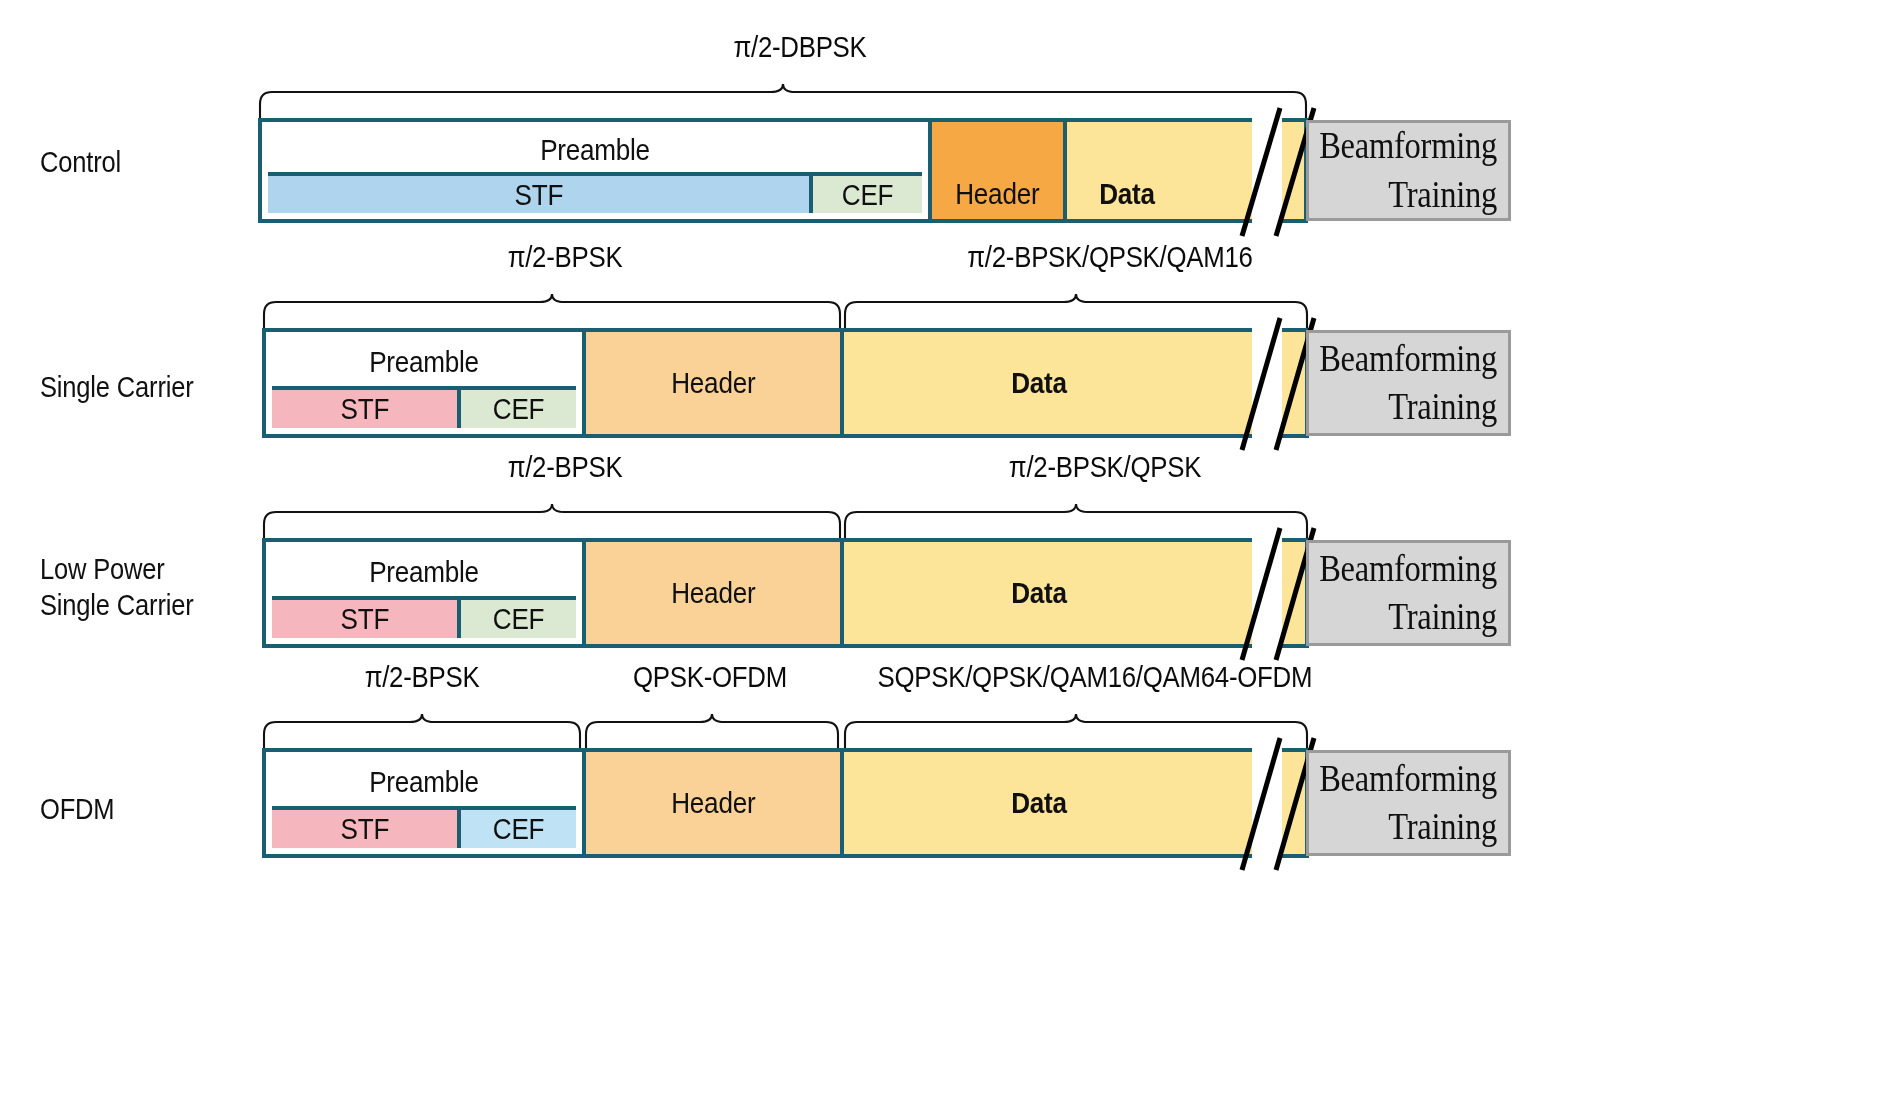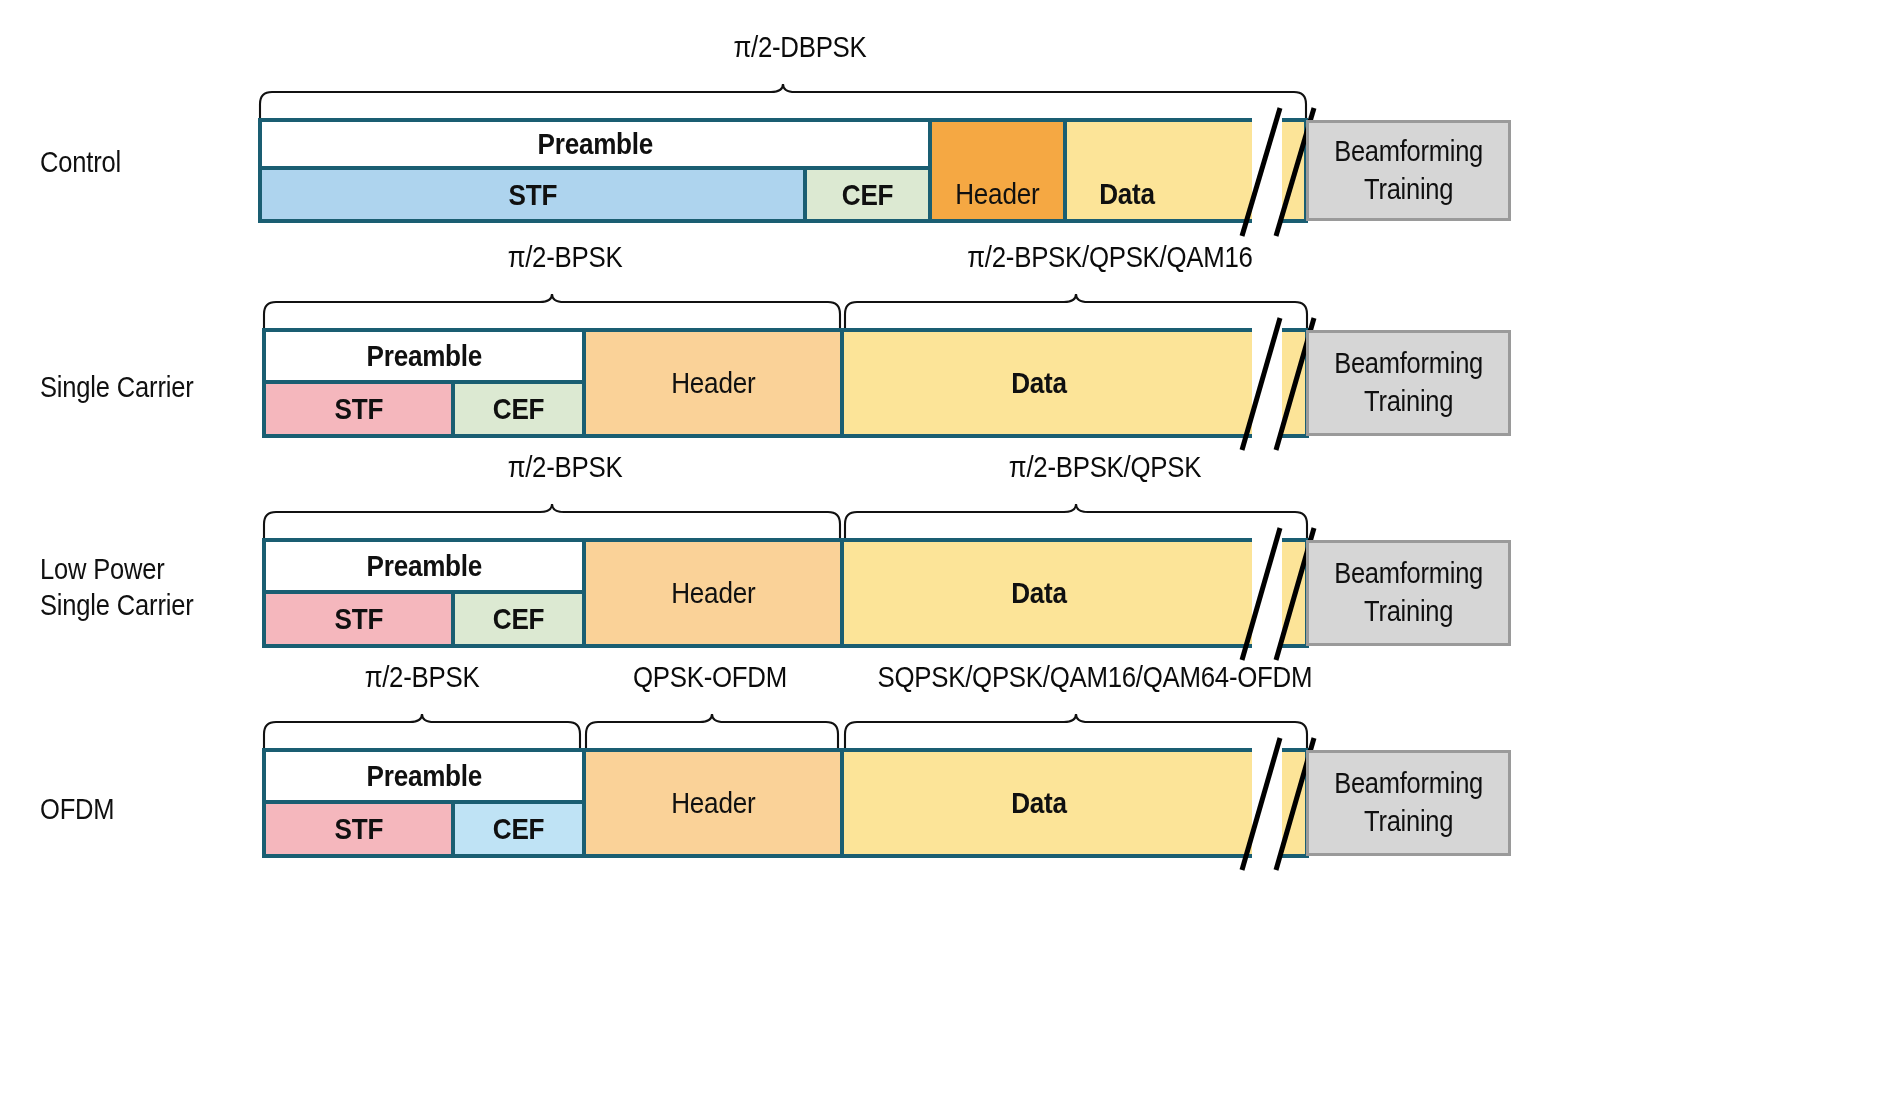--- a/index.html
+++ b/index.html
@@ -56,21 +56,21 @@
     justify-content: center;
     border-right: 4px solid #1a5e72;
     font-size: 30px;
     color: #101010;
     letter-spacing: -0.3px;
   }
   .seg:last-child { border-right: none; font-weight: bold; }
   .seg .txt { transform: scaleX(0.87); white-space: nowrap; }
 
   
-  .preamble { flex-direction: column; padding: 0; font-weight: bold; }
+  .preamble { flex-direction: column; padding: 6px; }
   .preamble .pre-top {
     flex: 0 0 auto;
     display: flex; align-items: center; justify-content: center;
     background: #ffffff;
     border-bottom: 4px solid #1a5e72;
     width: 100%;
   }
   .preamble .pre-bot {
     flex: 1 1 auto;
     display: flex; align-items: stretch;
@@ -81,25 +81,26 @@
     border-right: 4px solid #1a5e72;
   }
   .preamble .sub:last-child { border-right: none; }
 
   
   .bft {
     position: absolute;
     border: 3px solid #9a9a9a;
     background: #d6d6d6;
     display: flex; align-items: center; justify-content: center;
-    text-align: center;
-    font-size: 29px;
+    text-align: right;
+    font-size: 37px;
     line-height: 1.3;
     color: #101010;
     letter-spacing: -0.3px;
+    font-family: Liberation Serif, serif;
   }
   .bft .txt { transform: scaleX(0.88); white-space: pre-line; }
 
   
   .break-svg { position: absolute; overflow: visible; }
   .break-svg line { stroke: #000000; stroke-width: 5; }
   .break-svg rect { fill: #ffffff; }
 </style>
 </head>
 <body>

